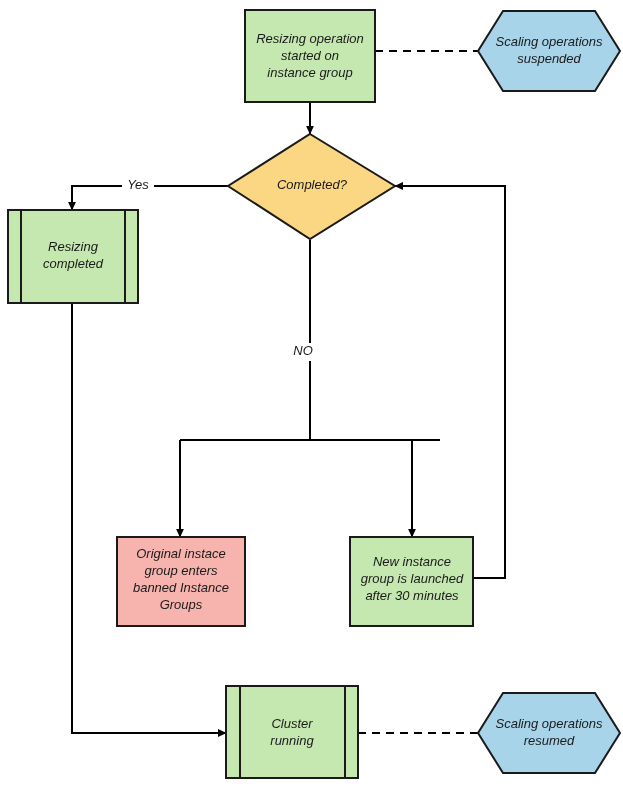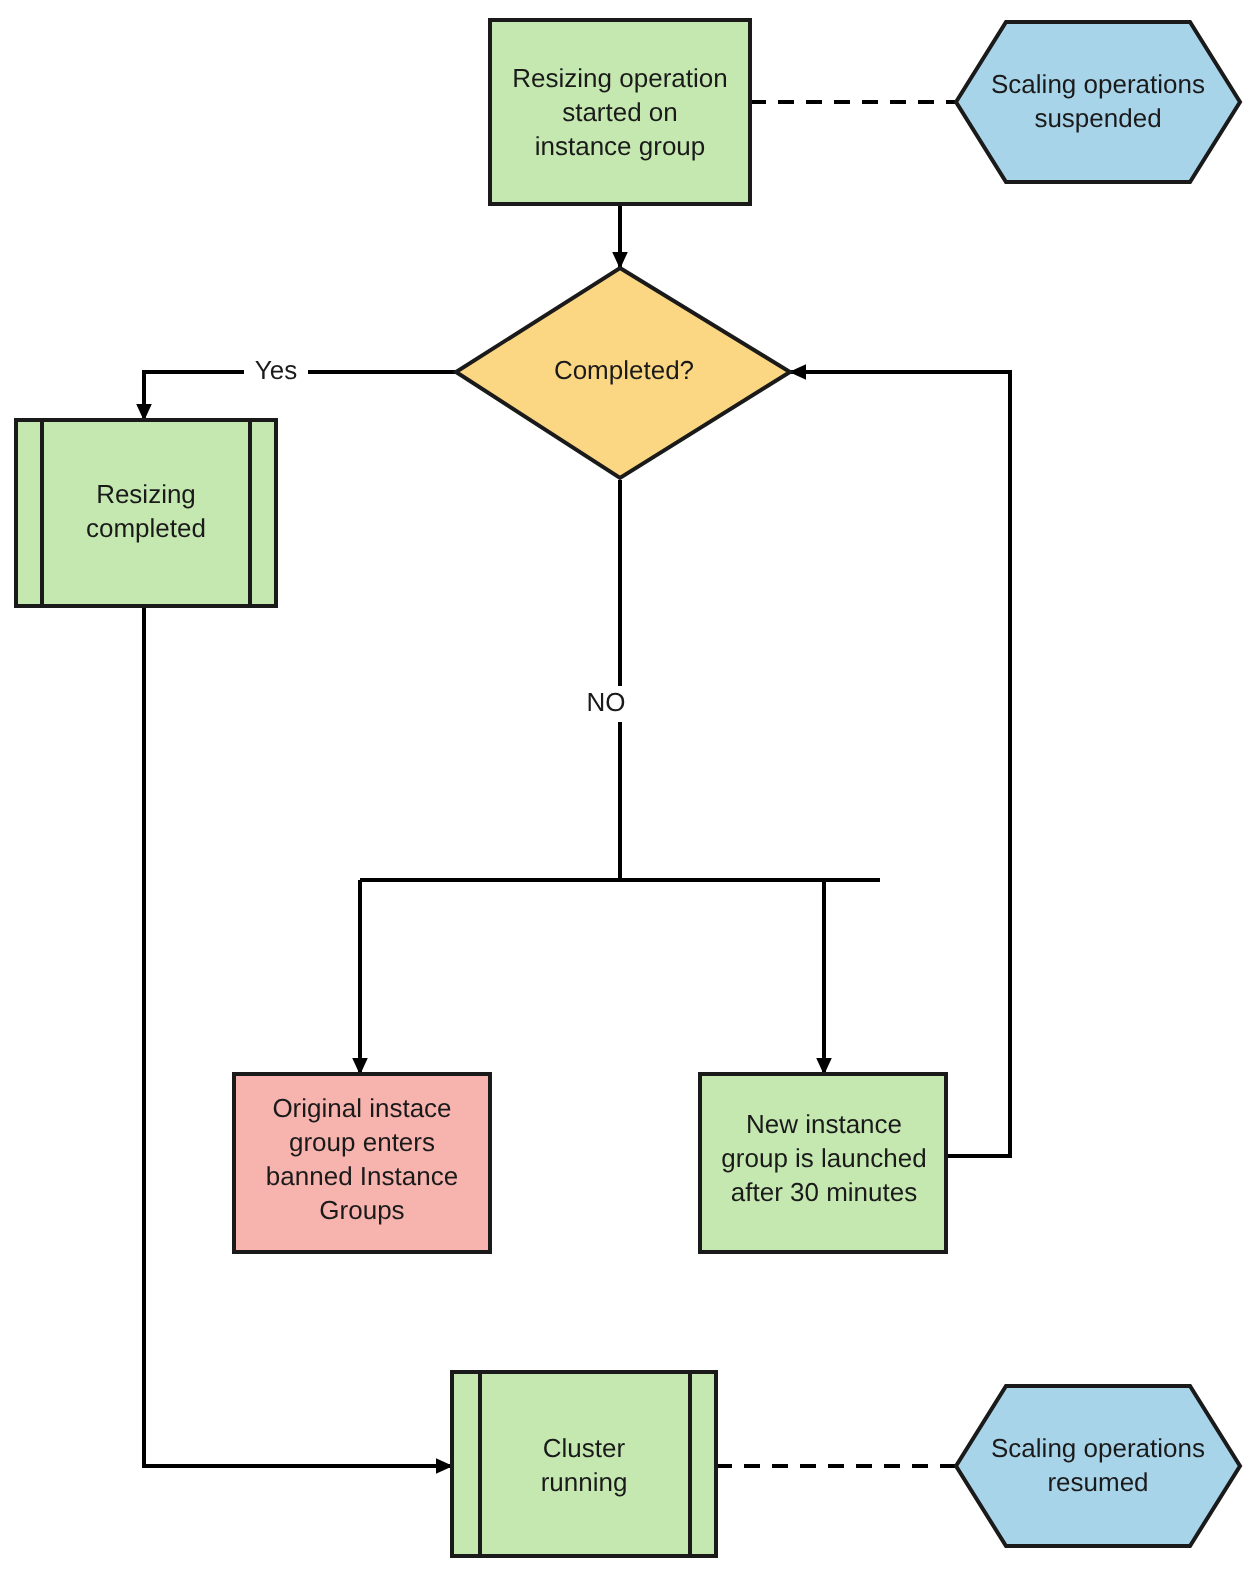--- a/index.html
+++ b/index.html
@@ -11,20 +11,21 @@
     width: 623px;
     height: 792px;
     font-family: "Liberation Sans", sans-serif;
     overflow: hidden;
   }
   #canvas {
     position: relative;
     width: 623px;
     height: 572px;
     background: #ffffff;
+    font-style: italic;
   }
   svg.flow {
     position: absolute;
     top: 0;
     left: 0;
     width: 623px;
     height: 792px;
   }
   .node-shape {
     stroke: #1a1a1a;

